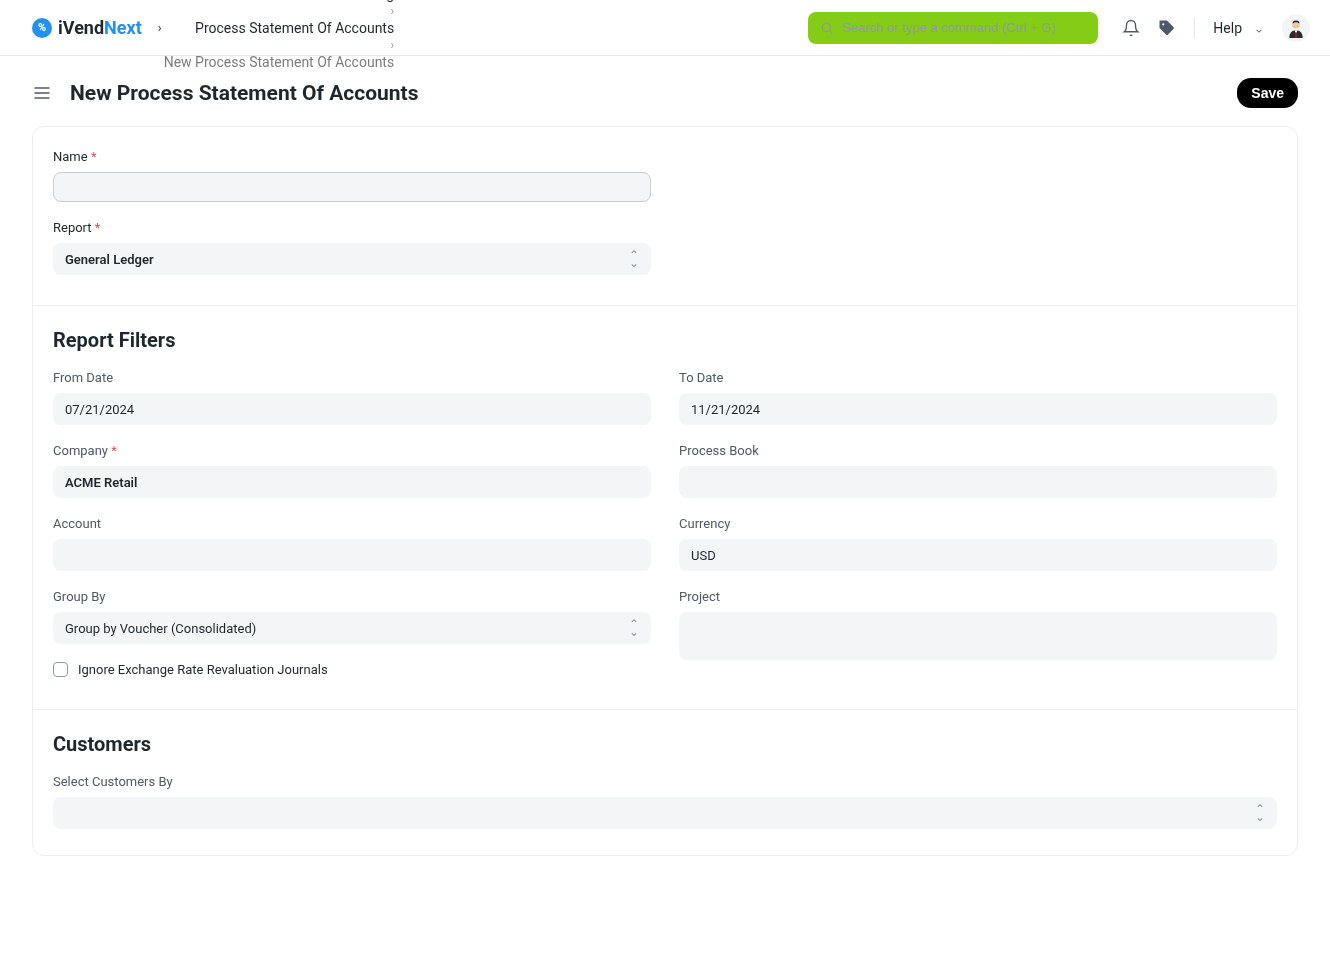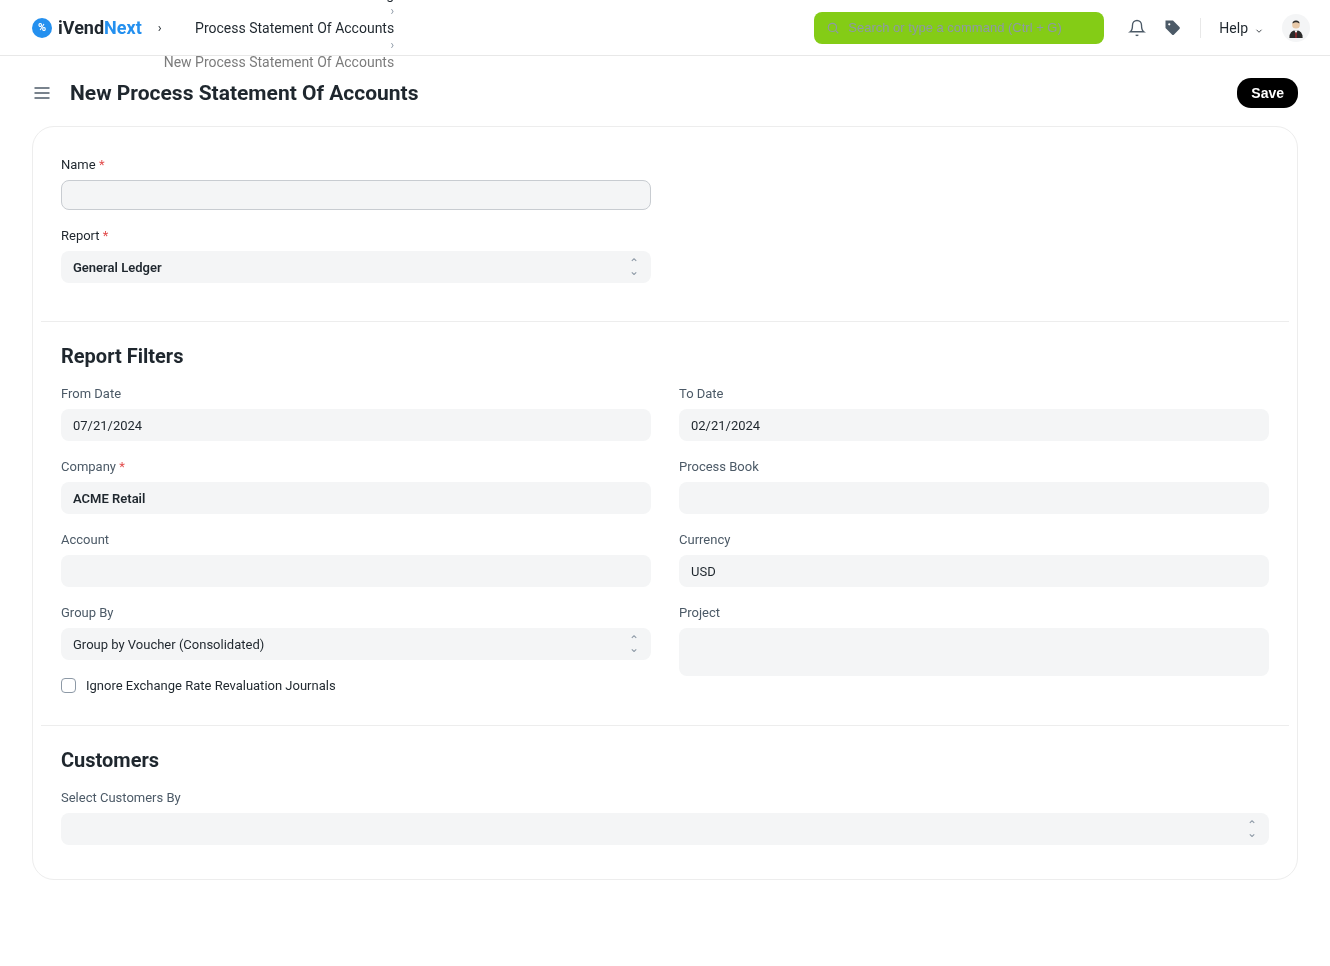--- a/index.html
+++ b/index.html
@@ -96,21 +96,21 @@
       display:flex;
     }
     .divider {
       width: 1px;
       height: 20px;
       background: #e8e8e8;
     }
     .help-link {
       display: flex;
       align-items: flex-end;
-      gap: 6px;
+      gap: 12px;
       font-size: 14px;
       color: #1f272e;
     }
     .avatar {
       width: 28px;
       height: 28px;
       border-radius: 50%;
       background: #f4f5f6;
       display: flex;
       align-items: center;
@@ -142,22 +142,22 @@
       padding: 7px 14px;
       font-size: 14px;
       font-weight: 600;
       cursor: pointer;
     }
 
     
     .card {
       margin: 0 32px 32px 32px;
       border: 1px solid #ededed;
-      border-radius: 22px;
-      padding: 8px;
+      border-radius: 12px;
+      padding: 0;
     }
     .section {
       padding: 22px 20px 26px 20px;
       border-bottom: 1px solid #ededed;
     }
     .section:last-child { border-bottom: none; }
     .section-title {
       font-size: 20px;
       font-weight: 700;
       margin-bottom: 18px;
@@ -323,21 +323,21 @@
 
 <div class="card">
 
   <div class="section">
     <div class="row">
       <div class="col">
         <div class="field">
           <label class="field-label"><span>Name</span> <span class="req">*</span></label>
           <input class="name-input" type="text" value="" style="">
         </div>
-        <div class="field" style="margin-bottom:12px">
+        <div class="field" style="margin-bottom:4px">
           <label class="field-label"><span>Report</span> <span class="req">*</span></label>
           <div class="control-select">
             <div class="control bold">General Ledger</div>
             <span class="caret">⌃<br>⌄</span>
           </div>
         </div>
       </div>
       <div class="col"></div>
     </div>
   </div>
@@ -366,21 +366,21 @@
           </div>
         </div>
         <div class="checkbox-row">
           <span class="checkbox"></span>
           <span>Ignore Exchange Rate Revaluation Journals</span>
         </div>
       </div>
       <div class="col">
         <div class="field">
           <label class="field-label muted">To Date</label>
-          <div class="control">02/21/2024</div>
+          <div class="control">11/21/2024</div>
         </div>
         <div class="field">
           <label class="field-label muted">Process Book</label>
           <div class="control"></div>
         </div>
         <div class="field">
           <label class="field-label muted">Currency</label>
           <div class="control">USD</div>
         </div>
         <div class="field">

